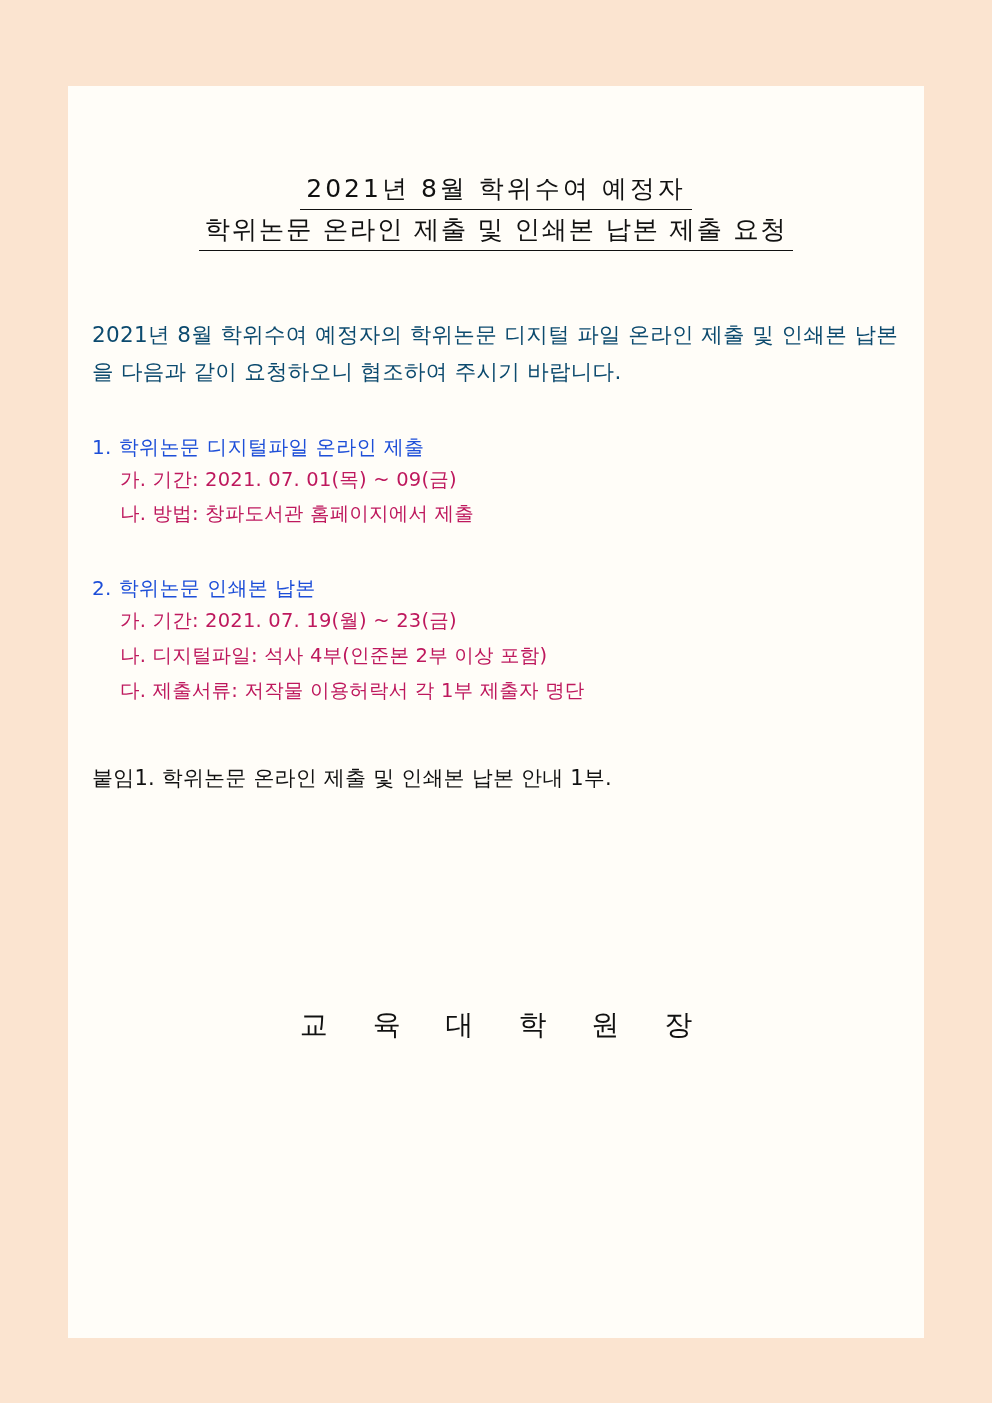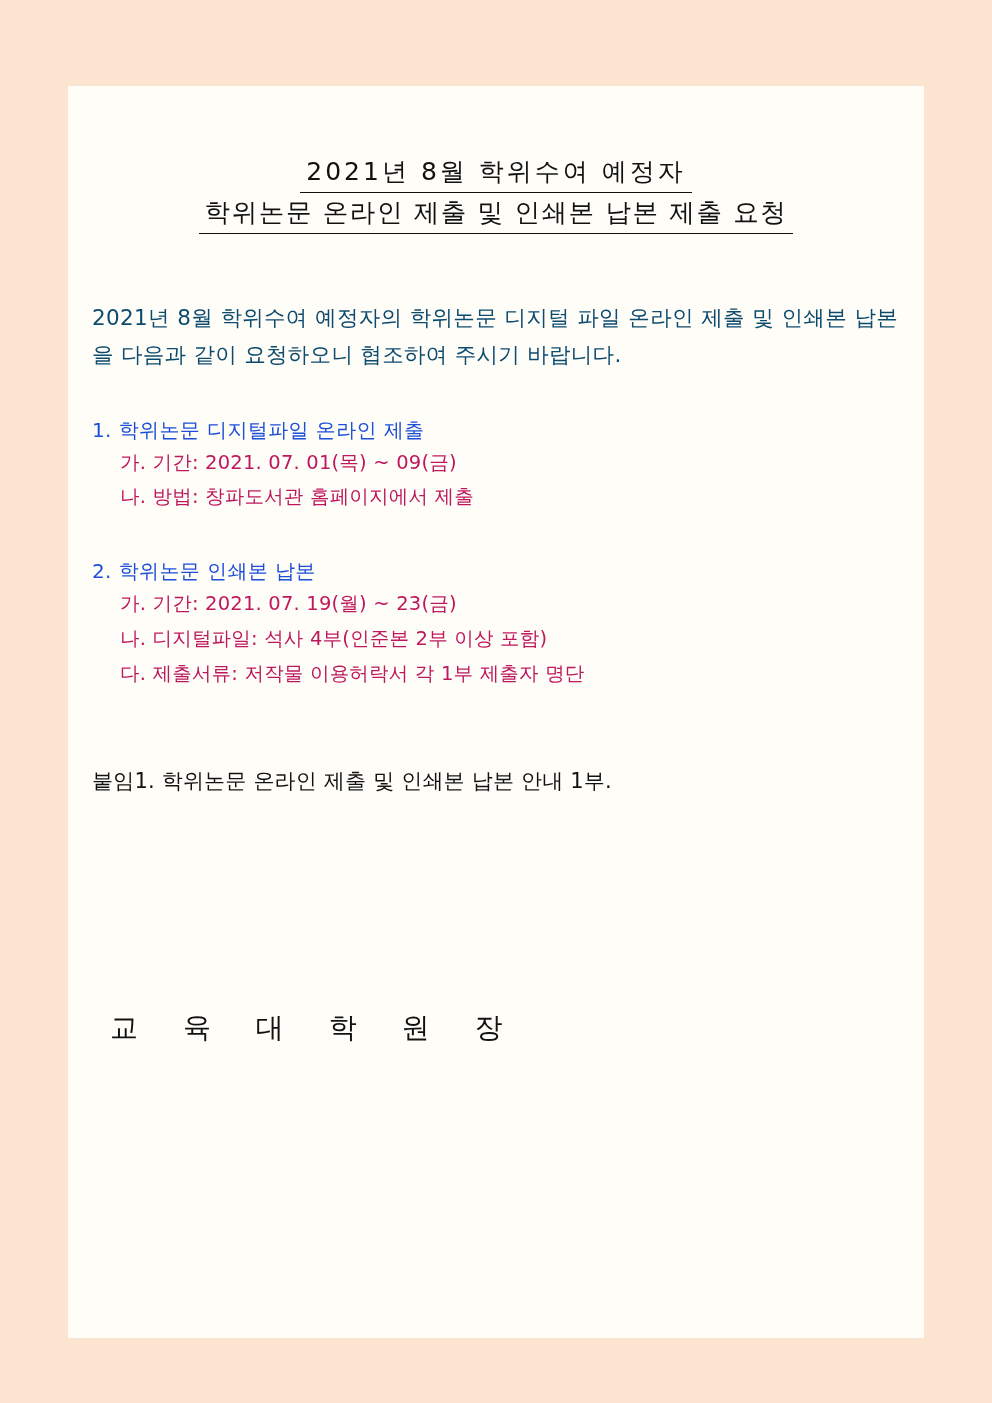--- a/index.html
+++ b/index.html
@@ -24,21 +24,21 @@
     padding: 0;
   }
   .inner {
     position: absolute;
     left: 24px;
     top: 0;
     width: 808px;
     height: 100%;
   }
   .title-block {
-    margin-top: 67px;
+    margin-top: 84px;
     text-align: center;
   }
   .title-line {
     display: inline-block;
     font-size: 25px;
     line-height: 1.52;
     color: #111;
     letter-spacing: 0.5px;
     border-bottom: 1.6px solid #111;
     padding: 0 6px 1px 6px;
@@ -74,31 +74,32 @@
     margin-top: 8px;
   }
   .item {
     font-size: 19.5px;
     color: #be185d;
     line-height: 1.78;
     padding-left: 28px;
     letter-spacing: 0.2px;
   }
   .attach {
-    margin-top: 72px;
+    margin-top: 52px;
     font-size: 21px;
     color: #111;
     line-height: 1.72;
     letter-spacing: 0.2px;
   }
   .attach .sub {
     padding-left: 40px;
   }
   .signature {
     margin-top: 210px;
+    text-align: center;
     font-size: 28px;
     letter-spacing: 18px;
     color: #111;
     padding-left: 18px;
   }
 </style>
 </head>
 <body>
 
 <div class="page">

